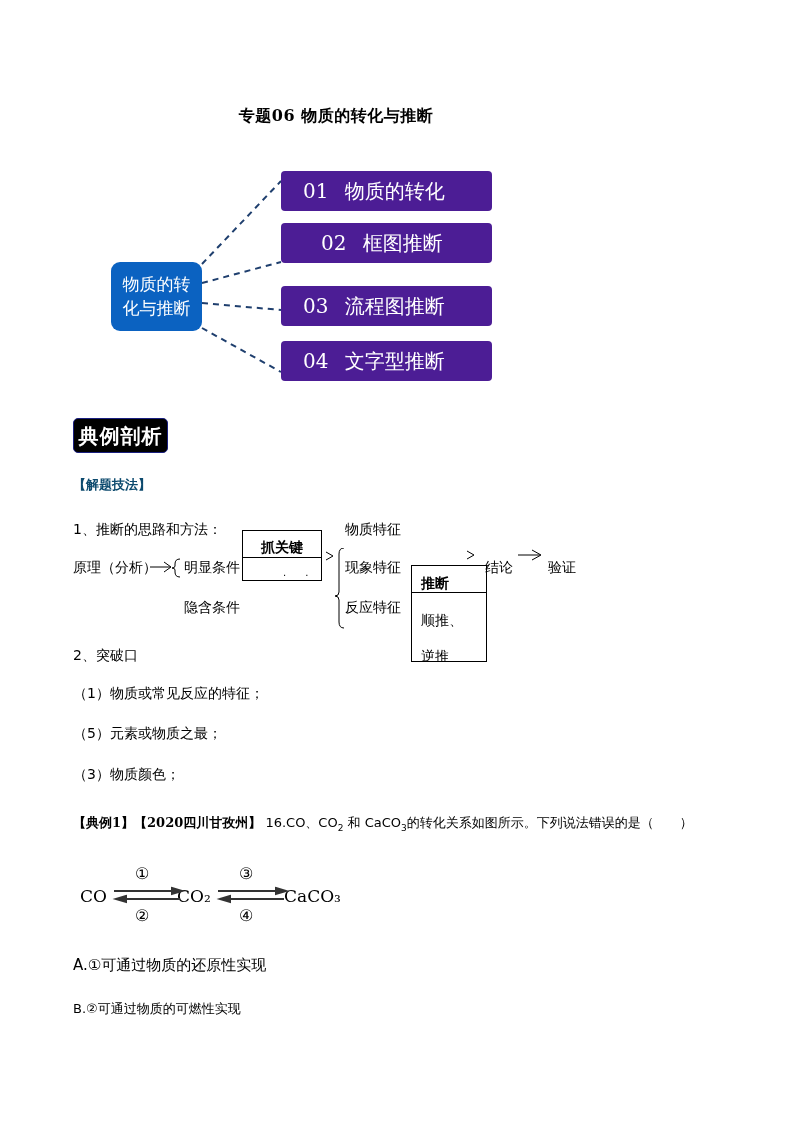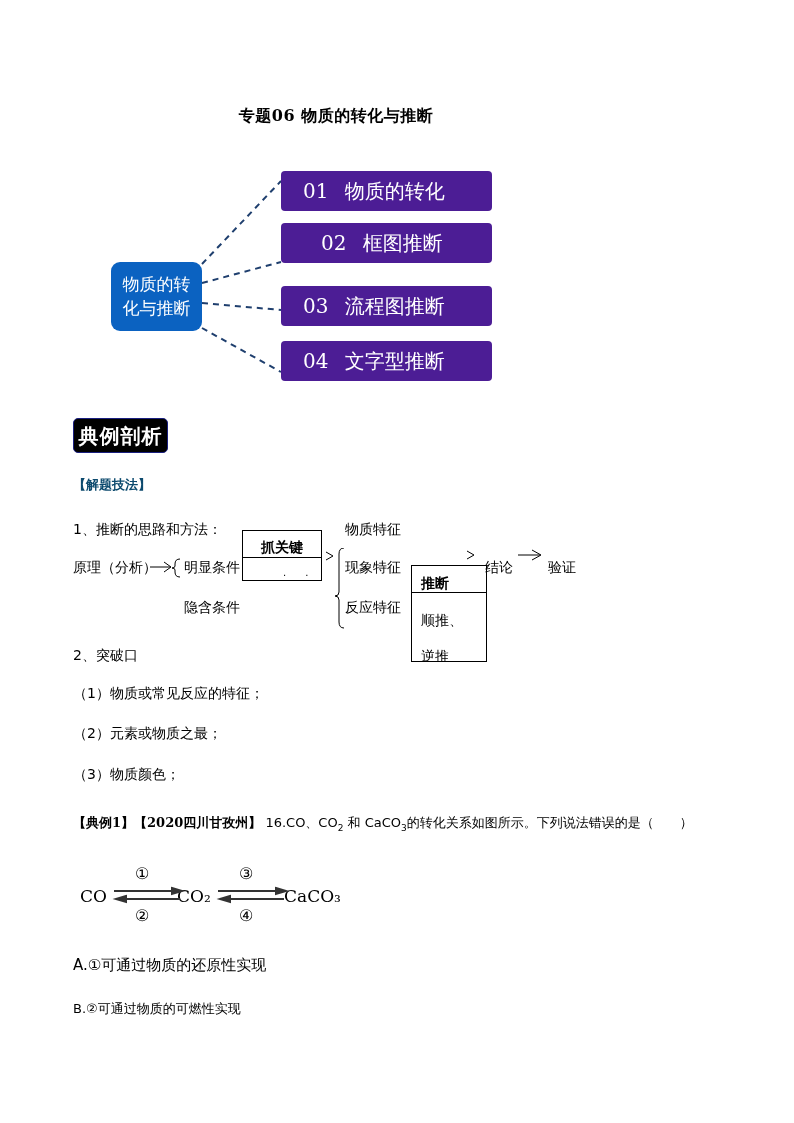--- a/index.html
+++ b/index.html
@@ -106,21 +106,21 @@
 <svg class="abs" style="left:466px; top:548px;" width="80" height="14">
   <polyline points="1,3 8,7 1,11" fill="none" stroke="#000" stroke-width="1"></polyline>
   <line x1="52" y1="7" x2="74" y2="7" stroke="#000" stroke-width="1"></line>
   <polyline points="66,2 75,7 66,12" fill="none" stroke="#000" stroke-width="1"></polyline>
 </svg>
 <div class="abs txt" style="left:485px; top:559px;">结论</div>
 <div class="abs txt" style="left:548px; top:559px;">验证</div>
 
 <div class="abs txt" style="left:73px; top:647px;">2、突破口</div>
 <div class="abs txt" style="left:73px; top:685px;">（1）物质或常见反应的特征；</div>
-<div class="abs txt" style="left:73px; top:725px;">（2）元素或物质之最；</div>
+<div class="abs txt" style="left:73px; top:725px;">（5）元素或物质之最；</div>
 <div class="abs txt" style="left:73px; top:766px;">（3）物质颜色；</div>
 
 <div class="abs q-line">
   <span class="bold">【典例1】</span><span class="bold">【2020四川甘孜州】</span>
   <span>16.CO、CO</span><sub style="font-size:9px">2</sub>
   <span>和 CaCO</span><sub style="font-size:9px">3</sub><span>的转化关系如图所示。下列说法错误的是（　　）</span>
 </div>
 
 <div class="abs reaction">
   <span class="chem" style="left:2px;">CO</span>

